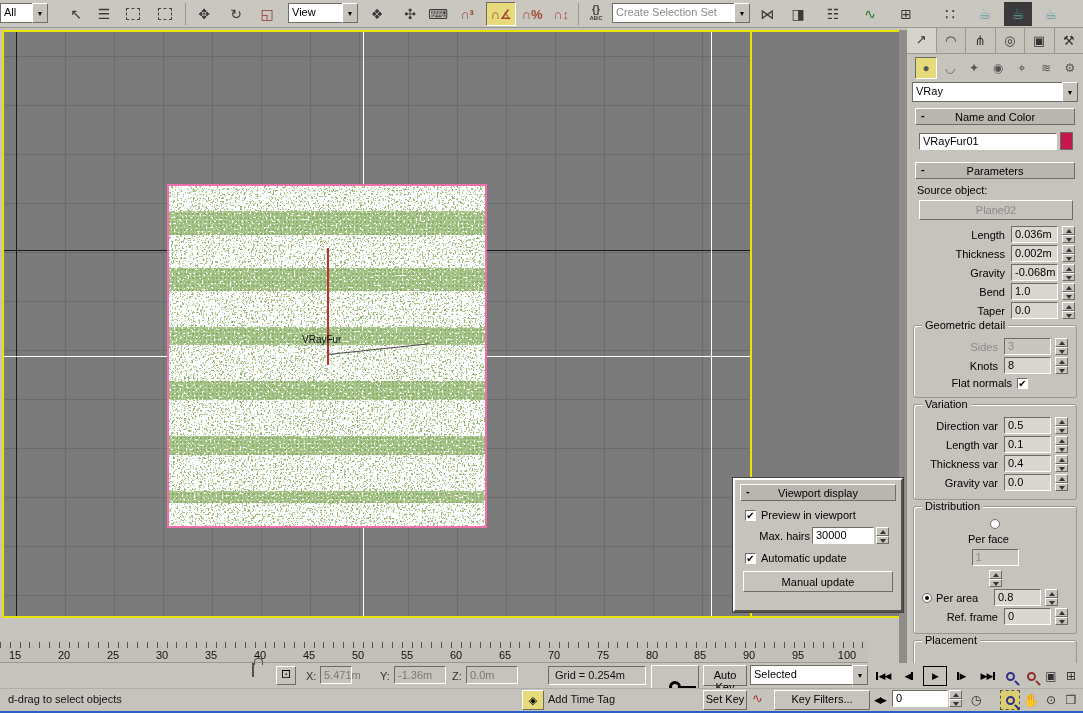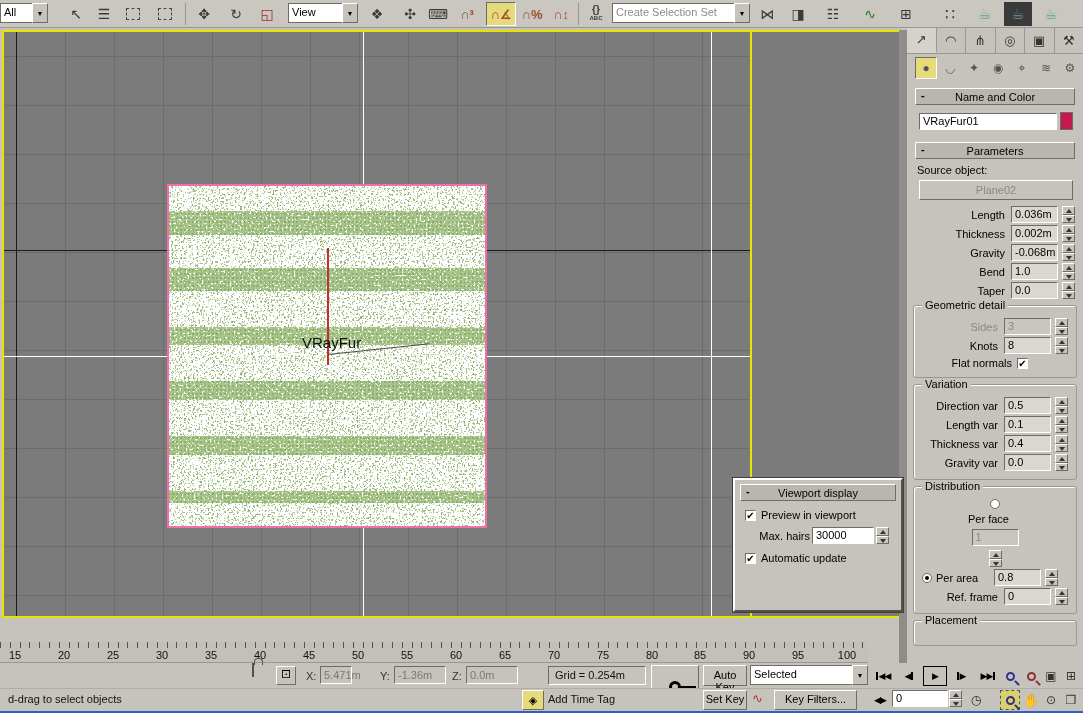--- a/index.html
+++ b/index.html
@@ -28,21 +28,21 @@
 
   
   #viewport { position:absolute; left:2px; top:30px; width:903px; height:588px; border:2px solid #e8e400; background:#7b7b7b; overflow:hidden; }
   #grid-zone { position:absolute; left:0; top:0; width:746px; height:584px; background-color:#7b7b7b;
       background-image:linear-gradient(to right,#6c6c6c 1px,transparent 1px),linear-gradient(to bottom,#6c6c6c 1px,transparent 1px);
       background-size:49px 49px; background-position:12px 24px; }
   .vline { position:absolute; top:0; width:1px; height:584px; }
   .hline { position:absolute; left:0; height:1px; width:746px; }
   #yellow-split { position:absolute; left:746px; top:0; width:2px; height:584px; background:#e8e400; }
   #fur-plane { position:absolute; left:164px; top:153px; width:318px; height:342px; outline:1px solid #f06fa8; }
-  #object-label { position:absolute; left:298px; top:302px; font-size:15px; color:#111; z-index:4; }
+  #object-label { position:absolute; left:298px; top:302px; font-size:10px; color:#111; z-index:4; }
   #axis-red { position:absolute; left:323px; top:216px; width:2px; height:117px; background:#c03030; z-index:3; }
   #axis-dark { position:absolute; left:324px; top:322px; width:102px; height:1px; background:#4a4a4a; transform:rotate(-6deg); transform-origin:left center; z-index:3; }
 
   
   #vp-dialog { position:absolute; left:733px; top:478px; width:170px; height:134px; background:#c6c3bd; border:2px solid; border-color:#ffffff #55524c #55524c #ffffff; outline:1px solid #404040; z-index:10; }
   .rollout-hdr { height:17px; background:#b9b6b0; border:1px solid; border-color:#ffffff #6f6c66 #6f6c66 #ffffff; display:flex; align-items:center; font-size:11px; position:relative; }
   .rollout-hdr .minus { position:absolute; left:5px; top:0; font-weight:bold; }
   .rollout-hdr .ttl { width:100%; text-align:center; }
   .cb-row { display:flex; align-items:center; gap:5px; }
   .cb { width:11px; height:11px; background:#fff; border:1px solid; border-color:#6f6c66 #ffffff #ffffff #6f6c66; font-size:10px; line-height:9px; text-align:center; font-weight:bold; color:#000; }
@@ -259,20 +259,21 @@
     <div class="numfield white" style="width:62px;">30000</div>
     <div class="spin">
         <div class="up"></div>
         <div class="dn"></div>
       </div>
   </div>
   <div class="cb-row" style="margin:8px 0 0 10px;">
     <span class="cb">✔</span>
     <span>Automatic update</span>
   </div>
+  <div class="pushbtn" style="margin:7px 8px 0 8px;height:21px;">Manual update</div>
 </div>
 
 <div id="cmd-gap"></div>
 <div id="cmd-panel">
   <div id="cmd-tabs">
     <div class="cmd-tab active">
         <span>↗</span>
       </div>
     <div class="cmd-tab">
         <span>◠</span>
@@ -305,20 +306,24 @@
       </div>
     <div class="cmd-cat">
         <span>⌖</span>
       </div>
     <div class="cmd-cat">
         <span>≋</span>
       </div>
     <div class="cmd-cat">
         <span>⚙</span>
       </div>
+  </div>
+  <div class="dd" style="position:relative;left:5px;top:0;width:166px;margin-bottom:6px;">
+    <div class="dd-text">VRay</div>
+    <div class="dd-btn">▼</div>
   </div>
 
   <div class="rollout-hdr" style="margin:6px 8px 0 8px;">
     <span class="minus">-</span>
     <span class="ttl">Name and Color</span>
   </div>
   <div style="display:flex;align-items:center;margin:7px 10px 0 12px;gap:3px;">
     <input class="numfield white" style="width: 138px; font-family: inherit;" value="VRayFur01">
     <div style="width:16px;height:18px;background:#c21a50;border:1px solid #6f6c66;"></div>
   </div>
@@ -535,21 +540,21 @@
 </div>
 
 <div id="status2">
   <div class="abs" style="left:8px;top:4px;color:#111;">d-drag to select objects</div>
   <div class="raised abs" style="left:522px;top:1px;width:22px;height:20px;background:#e6da7a;display:flex;align-items:center;justify-content:center;">
       <span>◈</span>
     </div>
   <div class="abs" style="left:548px;top:4px;width:98px;color:#111;">Add Time Tag</div>
   <div class="raised abs" style="left:703px;top:1px;width:44px;height:20px;text-align:center;padding-top:2px;">Set Key</div>
   <div class="abs" style="left:752px;top:2px;color:#b03030;font-size:13px;">∿</div>
-  <div class="raised abs" style="left:774px;top:1px;width:83px;height:20px;text-align:center;padding-top:2px;">Key Filters...</div>
+  <div class="raised abs" style="left:774px;top:1px;width:96px;height:20px;text-align:center;padding-top:2px;">Key Filters...</div>
   <div class="transport" style="left:870px;top:1px;width:20px;height:20px;">
       <span>◀▶</span>
     </div>
   <div class="numfield white abs" style="left:892px;top:1px;width:56px;">0</div>
   <div class="spin abs" style="left:949px;top:1px;">
       <div class="up"></div>
       <div class="dn"></div>
     </div>
   <div class="navbtn" style="left:966px;top:1px;">
       <span>◷</span>

